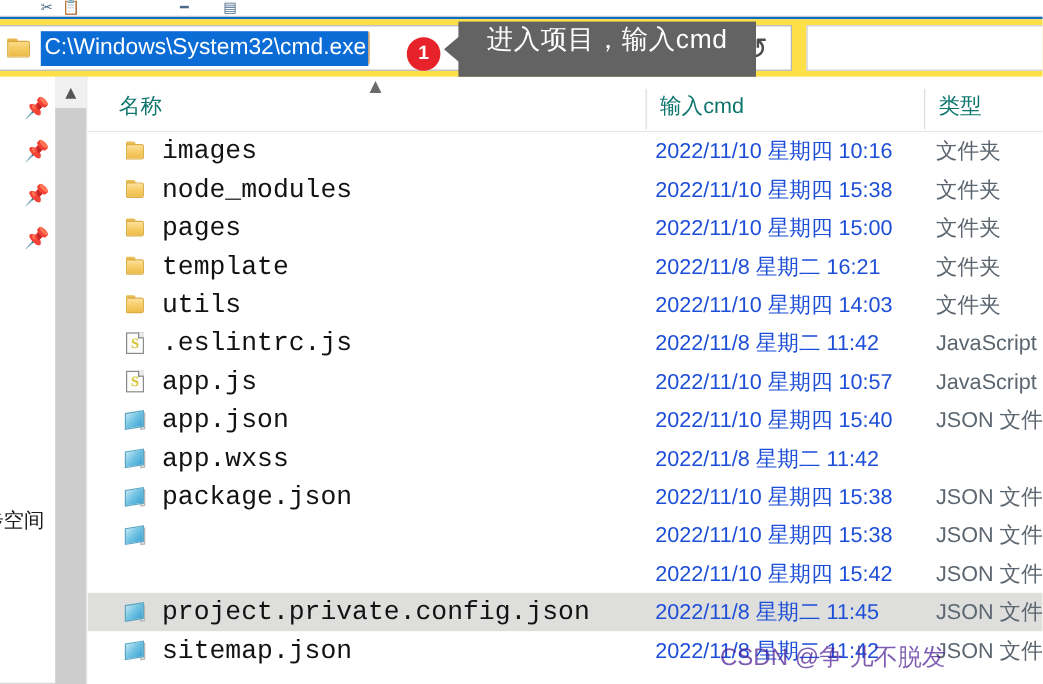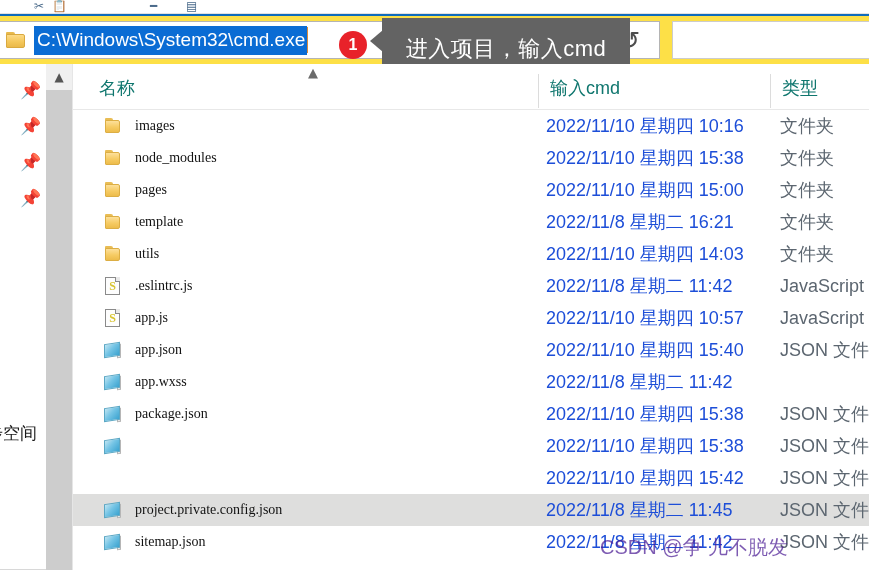--- a/index.html
+++ b/index.html
@@ -170,22 +170,22 @@
     font-size: 18px; color: #1d4ed8;
     font-family: "Liberation Sans", sans-serif;
   }
   .cell-type {
     position: absolute; left: 707px; top: 0; height: 32px; width: 89px;
     display: flex; align-items: center; white-space: nowrap; overflow: hidden;
     font-size: 18px; color: #5c6670;
     font-family: "Liberation Sans", sans-serif;
   }
   .fname {
-    font-size: 14px; color: #121212; margin-left: 10px;
-    font-family: Liberation Serif, serif;
+    font-size: 22px; color: #121212; margin-left: 10px;
+    font-family: Liberation Mono, monospace;
   }
 
   
   .ic { position: relative; width: 22px; height: 20px; flex: 0 0 auto; }
   .ic-folder .tb {
     position: absolute; left: 2px; top: 2px; width: 8px; height: 3px;
     background: #e9bd55; border-radius: 1px 2px 0 0;
   }
   .ic-folder .bd {
     position: absolute; left: 2px; top: 4px; width: 15px; height: 13px;
@@ -216,21 +216,21 @@
   .ic-doc .edge {
     position: absolute; left: 14px; top: 4px; width: 4px; height: 14px;
     background: #e8e8e8; border: 1px solid #b6b6b6;
     transform: skewY(-9deg);
   }
 
   
   .callout {
     position: absolute; left: 382px; top: 18px; width: 248px; height: 46px;
     background: #636363; color: #ffffff;
-    display: flex; align-items: flex-end; justify-content: center;
+    display: flex; align-items: flex-start; justify-content: center;
   }
   .callout-text {
     font-size: 22px; color: #ffffff; white-space: nowrap;
     font-family: "Liberation Sans", sans-serif; letter-spacing: 0.5px;
   }
   .callout-arrow {
     position: absolute; left: 370px; top: 30px;
     width: 0; height: 0;
     border-top: 11px solid transparent;
     border-bottom: 11px solid transparent;

